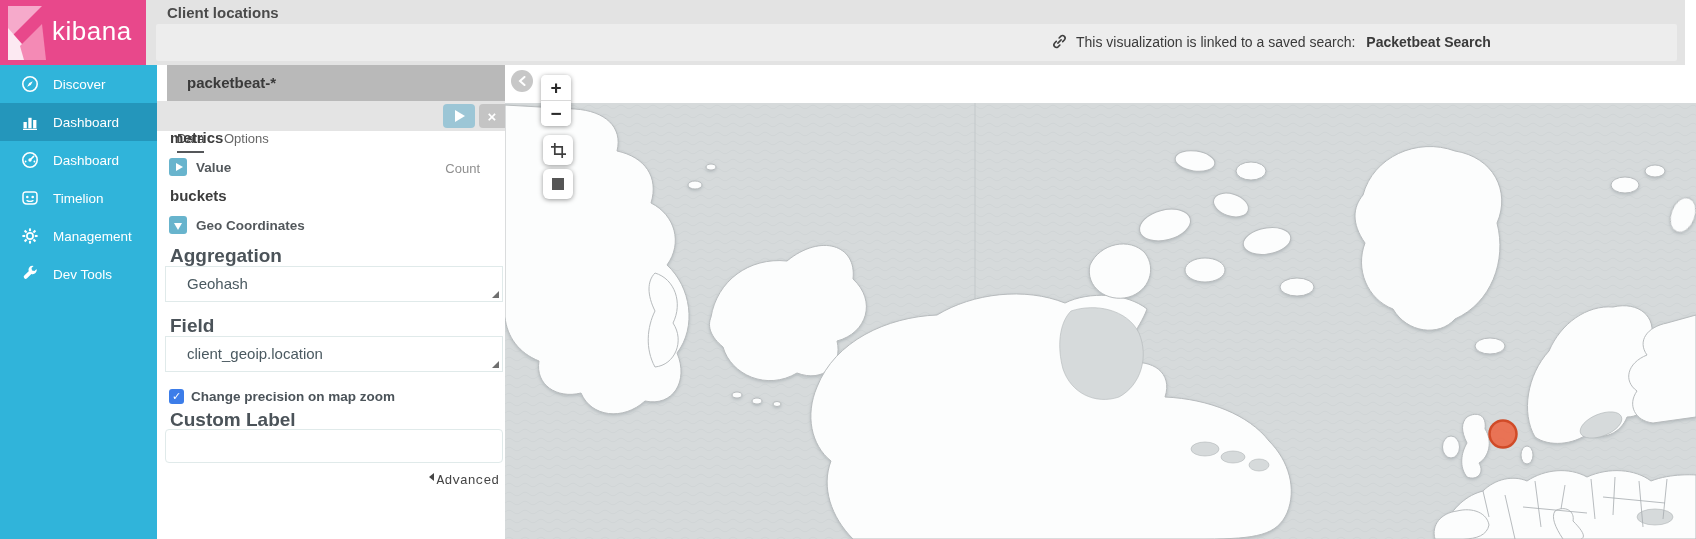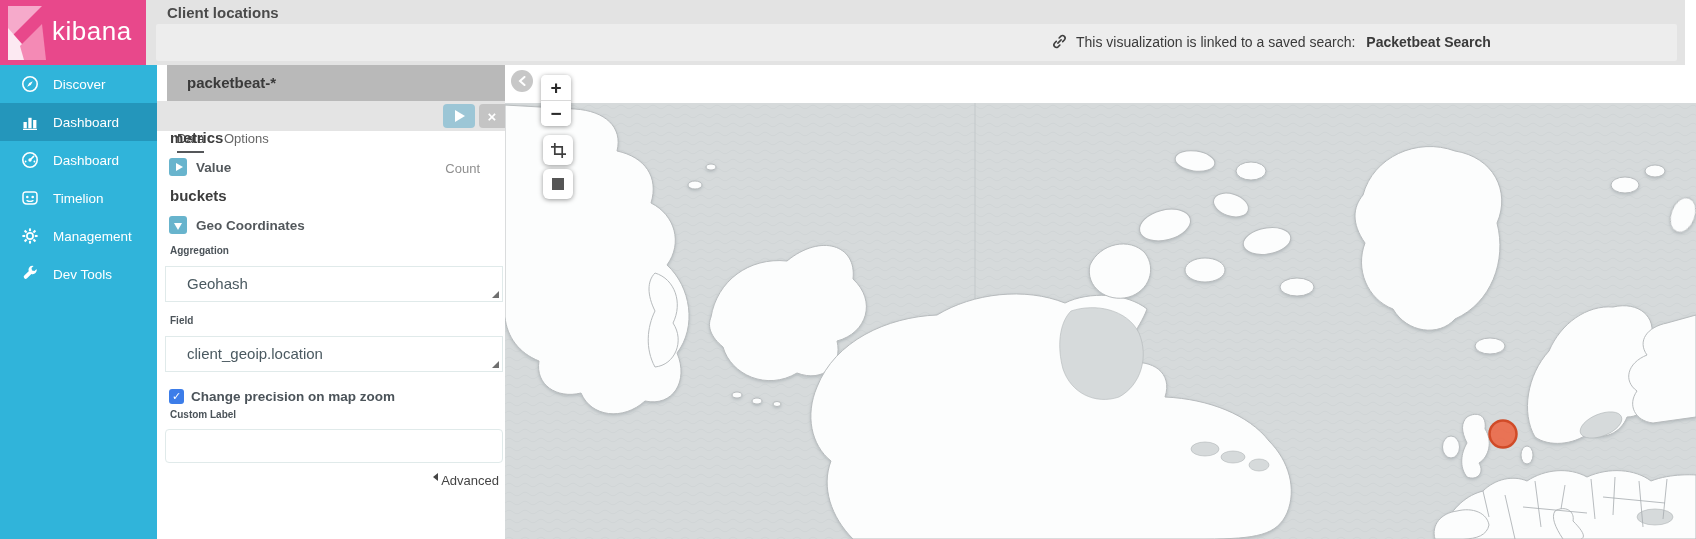--- a/index.html
+++ b/index.html
@@ -40,32 +40,32 @@
   .close-btn{position:absolute;left:322px;top:3px;width:26px;height:24px;background:#c4c4c4;border-radius:4px 0 0 4px;
     color:#fff;font-weight:bold;font-size:15px;display:flex;align-items:center;justify-content:center;cursor:pointer;}
 
   .sect-heading{position:absolute;left:13px;font-size:15px;font-weight:bold;color:#3d3d3d;}
   .agg-row{position:absolute;left:12px;display:flex;align-items:center;gap:9px;}
   .toggle-sq{width:18px;height:18px;background:#68b4cd;border-radius:3px;display:flex;align-items:center;justify-content:center;cursor:pointer;}
   .tri-right{width:0;height:0;border-left:7px solid #fff;border-top:4.5px solid transparent;border-bottom:4.5px solid transparent;margin-left:2px;}
   .tri-down{width:0;height:0;border-top:7px solid #fff;border-left:4.5px solid transparent;border-right:4.5px solid transparent;margin-top:2px;}
   .row-label{font-size:13.5px;font-weight:bold;color:#53585c;}
   .row-value{position:absolute;right:25px;font-size:13px;color:#8f8f8f;}
-  .field-label{position:absolute;left:13px;font-size:10px;font-weight:bold;color:#4b5359;}
+  .field-label{position:absolute;left:13px;font-size:19px;font-weight:bold;color:#4b5359;}
   .selectbox{position:absolute;left:8px;width:338px;height:36px;border:1px solid #e0eaea;border-radius:0;
     background:#fff;box-sizing:border-box;font-size:15px;color:#4a5960;line-height:34px;padding-left:21px;cursor:pointer;}
   .selectbox .corner{position:absolute;right:3px;bottom:3px;width:0;height:0;
     border-left:7px solid transparent;border-bottom:7px solid #6f6f6f;}
   .chk-row{position:absolute;left:12px;display:flex;align-items:center;gap:7px;}
   .checkbox{width:15px;height:15px;background:#3c7de9;border-radius:3px;color:#fff;font-size:11px;font-weight:bold;
     display:flex;align-items:center;justify-content:center;cursor:pointer;}
   .chk-label{font-size:13.5px;font-weight:bold;color:#4b5359;}
   .text-input{position:absolute;left:8px;width:338px;height:34px;border:1px solid #e0eaea;border-radius:4px;
     box-sizing:border-box;font-size:14px;color:#444;padding:0 10px;background:#fff;font-family:inherit;}
-  .advanced{position:absolute;right:6px;display:flex;gap:3px;font-size:13px;color:#454545;cursor:pointer;}
+  .advanced{position:absolute;right:6px;display:flex;gap:3px;font-size:13px;color:#454545;cursor:pointer;font-family:Liberation Mono, monospace;}
   .tri-left-sm{width:0;height:0;border-right:5px solid #454545;border-top:4px solid transparent;border-bottom:4px solid transparent;}
 
   
   .map-area{position:absolute;left:505px;top:65px;width:1191px;height:474px;background:#fff;overflow:hidden;}
   .collapse-btn{position:absolute;left:6px;top:5px;width:22px;height:22px;border-radius:50%;background:#c7c7c7;
     display:flex;align-items:center;justify-content:center;cursor:pointer;z-index:5;}
   .zoom-ctl{position:absolute;left:36px;top:10px;width:30px;background:#fff;border-radius:5px;
     box-shadow:0 1px 5px rgba(0,0,0,.4);z-index:5;overflow:hidden;}
   .zoom-btn{width:30px;height:25px;display:flex;align-items:center;justify-content:center;
     font-size:19px;font-weight:bold;color:#2b2b2b;cursor:pointer;background:#fff;}

